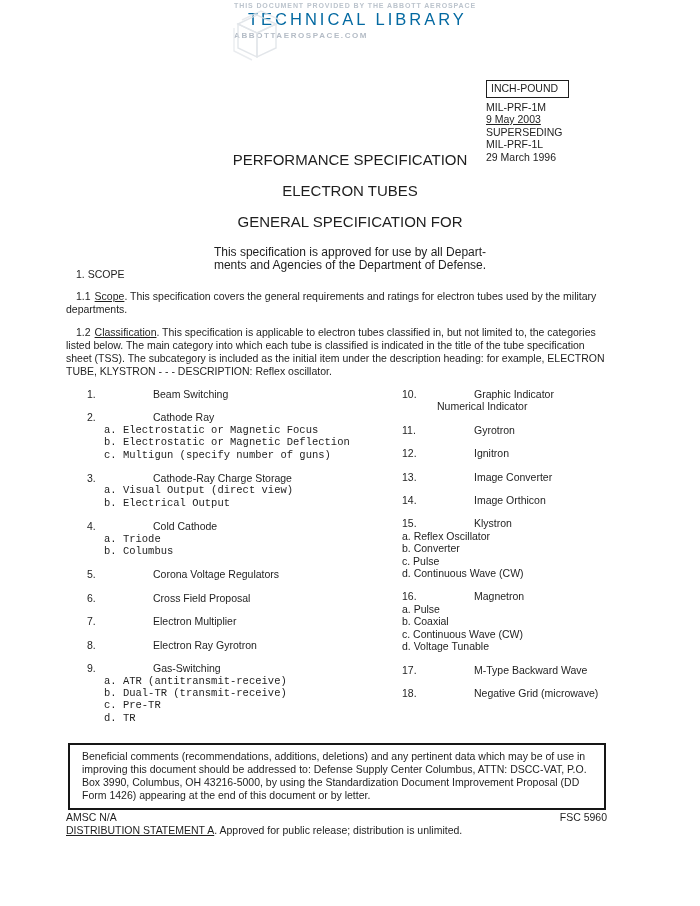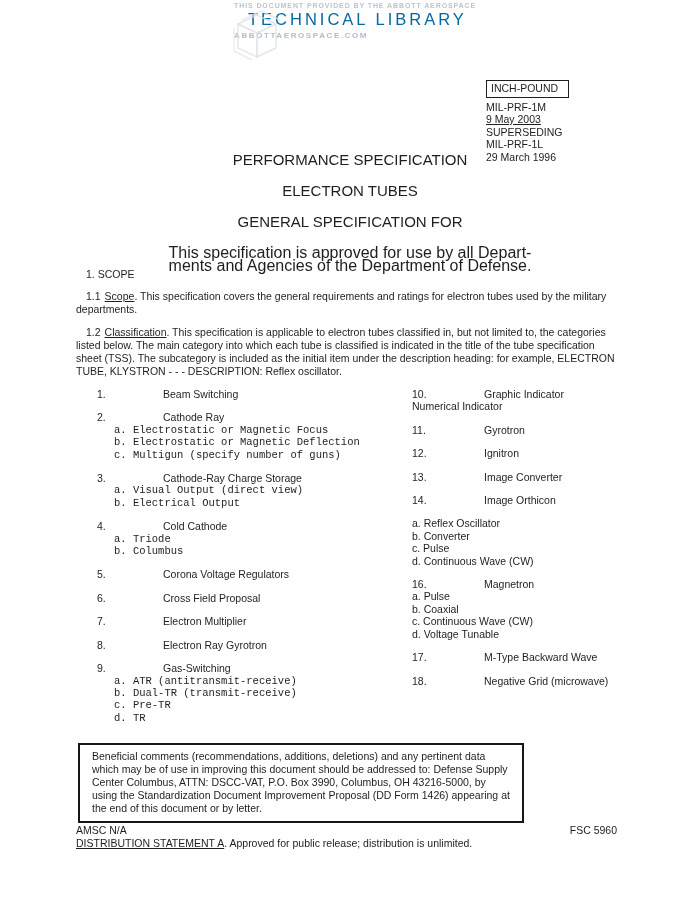--- a/index.html
+++ b/index.html
@@ -43,50 +43,50 @@
     border: 1px solid #1e1e1e;
     padding: 1px 10px 2px 4px;
     margin-bottom: 3px;
     font-size: 10.5px;
   }
   .u { text-decoration: underline; }
 
   
   .title-block { position: absolute; top: 151px; left: 0; width: 700px; text-align: center; }
   .title-line { font-size: 15px; margin-bottom: 14px; }
-  .approval { margin-top: 16px; font-size: 16px; line-height: 13px; }
+  .approval { margin-top: 16px; font-size: 12px; line-height: 13px; }
 
   
   .bodytext {
-    position: absolute; top: 268px; left: 76px; width: 541px;
+    position: absolute; top: 268px; left: 66px; width: 541px;
     font-size: 10.5px; line-height: 13px;
   }
   .section-heading { text-indent: 10px; margin-bottom: 9px; }
   .para { text-indent: 10px; margin-bottom: 10px; }
   .para-num { margin-right: 4px; }
 
   
   .categories { display: flex; margin-top: 5px; margin-left: 21px; margin-bottom: 8px; }
   .cat-col { line-height: 12.4px; font-size: 10.5px; }
   .cat-col-left { width: 315px; }
   .cat-col-right { flex: 1; }
   .cat-block { margin-bottom: 11px; }
   .cat-main { display: flex; }
   .cat-num { flex: 0 0 auto; }
   .cat-col-left .cat-num { width: 15px; }
   .cat-col-right .cat-num { width: 21px; }
   .cat-label { margin-left: 7px; padding-left: 44px; }
-  .cat-cont { }
+  .cat-cont { margin-left: 35px; }
   .cat-col-left .cat-sub { margin-left: 17px; font-family: Liberation Mono, monospace; }
   .cat-col-right .cat-sub { }
 
   
   .comments-box {
     border: 2px solid #161616;
-    margin-left: 2px; width: 446px;
+    margin-left: 2px; width: 538px;
     padding: 5px 10px 6px 12px;
     font-size: 10.5px; line-height: 13px;
     margin-top: 6px;
   }
 
   
   .footer { margin-top: 1px; }
   .footer-row { display: flex; justify-content: space-between; }
 </style>
 </head>
@@ -232,20 +232,24 @@
               <span class="cat-label">Image Converter</span>
             </div>
           </div>
           <div class="cat-block">
             <div class="cat-main">
               <span class="cat-num">14.</span>
               <span class="cat-label">Image Orthicon</span>
             </div>
           </div>
           <div class="cat-block">
+            <div class="cat-main">
+              <span class="cat-num">15.</span>
+              <span class="cat-label">Klystron</span>
+            </div>
             <div class="cat-sub">a.  Reflex Oscillator</div>
             <div class="cat-sub">b.  Converter</div>
             <div class="cat-sub">c.  Pulse</div>
             <div class="cat-sub">d.  Continuous Wave (CW)</div>
           </div>
           <div class="cat-block">
             <div class="cat-main">
               <span class="cat-num">16.</span>
               <span class="cat-label">Magnetron</span>
             </div>

